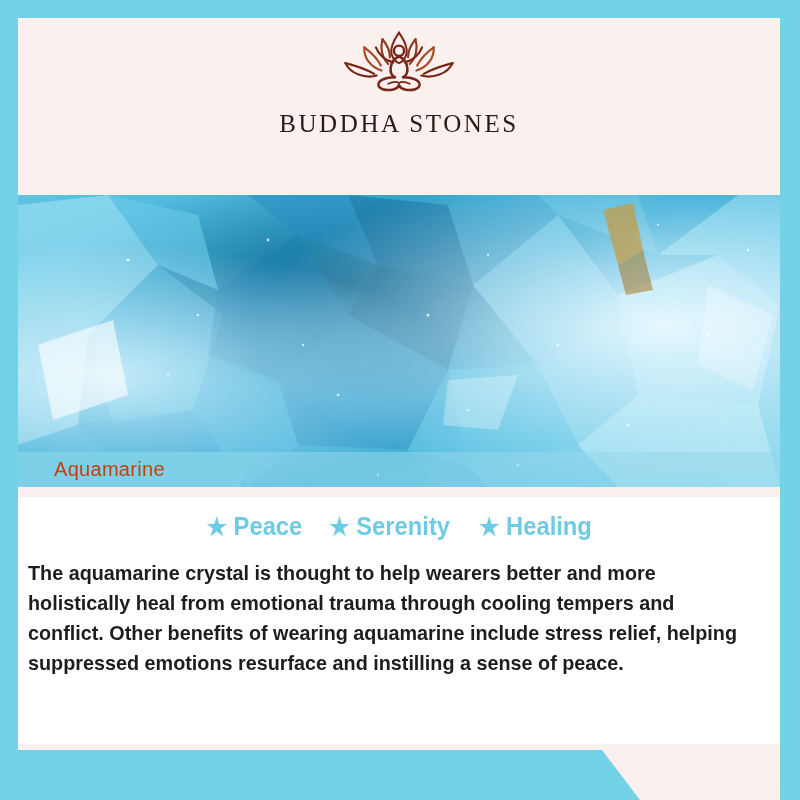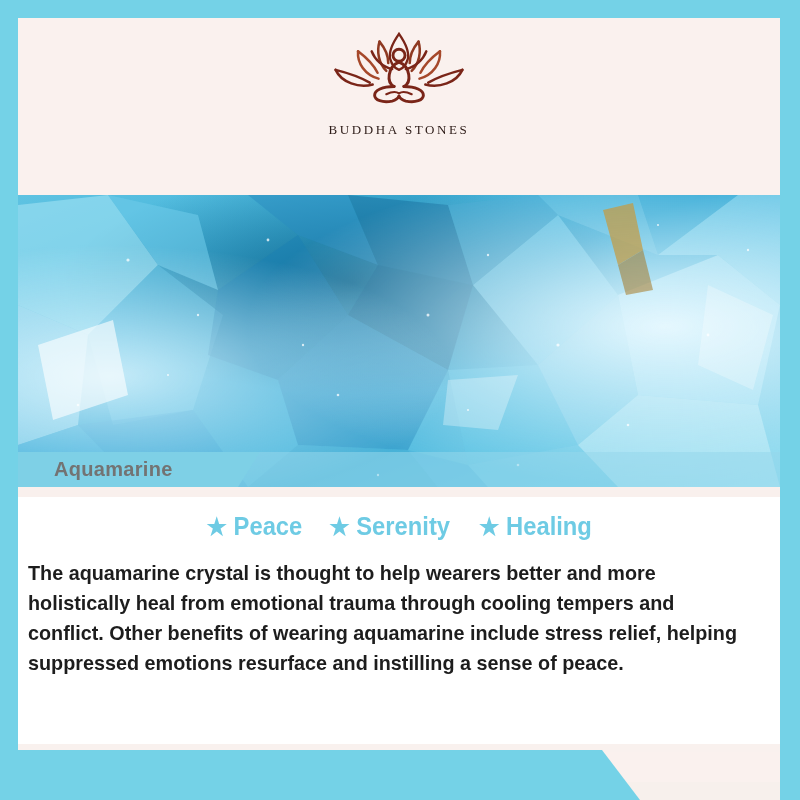--- a/index.html
+++ b/index.html
@@ -55,21 +55,21 @@
     justify-content: flex-start;
   }
   .logo-mark {
     margin-top: 8px;
     width: 150px;
     height: 80px;
   }
   .brand-name {
     margin-top: 18px;
     font-family: "Liberation Serif", serif;
-    font-size: 13px;
+    font-size: 25px;
     letter-spacing: 2.6px;
     color: #2b1a16;
     white-space: nowrap;
   }
 
   
   .title-band {
     position: absolute;
     left: 160px; top: 139px;
     width: 476px; height: 52px;
@@ -112,22 +112,22 @@
     background: #7ed0e6;
     clip-path: polygon(0 0, 242px 0, 220px 35px, 0 35px);
   }
   .tag-label {
     position: absolute;
     left: 54px; top: 452px;
     height: 35px;
     display: flex;
     align-items: center;
     font-size: 20px;
-    font-weight: bold;
-    color: #737373;
+    font-weight: normal;
+    color: #c2410c;
     letter-spacing: 0.3px;
   }
 
   
   .content {
     position: absolute;
     left: 18px; top: 497px;
     width: 762px; height: 253px;
     background: #ffffff;
   }

